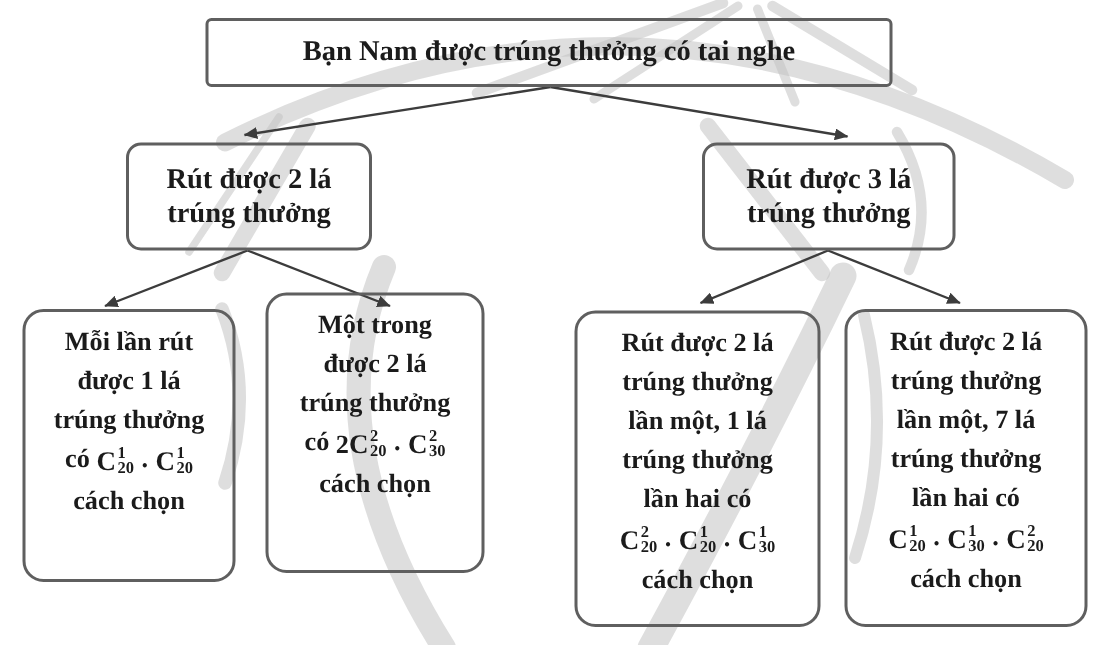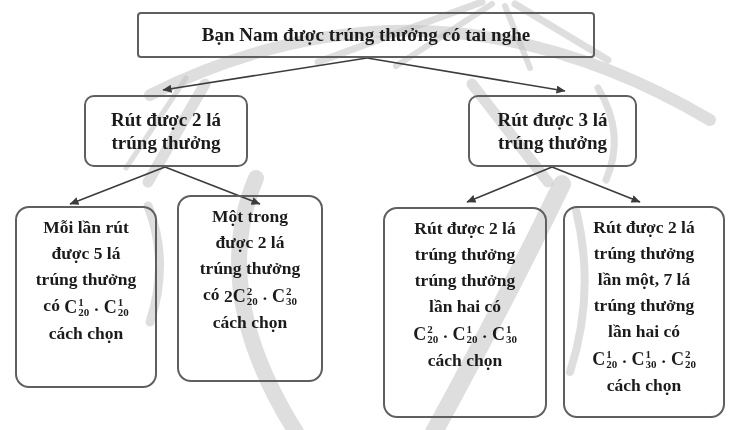--- a/index.html
+++ b/index.html
@@ -113,21 +113,21 @@
       <div class="node-line">trúng thưởng</div>
     </div>
 
   <div id="branch-node-right" class="node branch" style="border-color: rgb(95, 95, 95);">
       <div class="node-line">Rút được 3 lá</div>
       <div class="node-line">trúng thưởng</div>
     </div>
 
   <div id="leaf-node-1" class="node leaf" style="border-color: rgb(95, 95, 95);">
       <div class="node-line">Mỗi lần rút</div>
-      <div class="node-line">được 5 lá</div>
+      <div class="node-line">được 1 lá</div>
       <div class="node-line">trúng thưởng</div>
       <div class="node-line">có <span class="term">
           <span class="cbase">C</span>
           <span class="stack">
             <span class="sup">1</span>
             <span class="sub">20</span>
           </span>
         </span><span class="sep">.</span><span class="term">
           <span class="cbase">C</span>
           <span class="stack">
@@ -155,20 +155,21 @@
             <span class="sup">2</span>
             <span class="sub">30</span>
           </span>
         </span></div>
       <div class="node-line">cách chọn</div>
     </div>
 
   <div id="leaf-node-3" class="node leaf" style="border-color: rgb(95, 95, 95);">
       <div class="node-line">Rút được 2 lá</div>
       <div class="node-line">trúng thưởng</div>
+      <div class="node-line">lần một, 1 lá</div>
       <div class="node-line">trúng thưởng</div>
       <div class="node-line">lần hai có</div>
       <div class="node-line"><span class="term">
           <span class="cbase">C</span>
           <span class="stack">
             <span class="sup">2</span>
             <span class="sub">20</span>
           </span>
         </span><span class="sep">.</span><span class="term">
           <span class="cbase">C</span>

